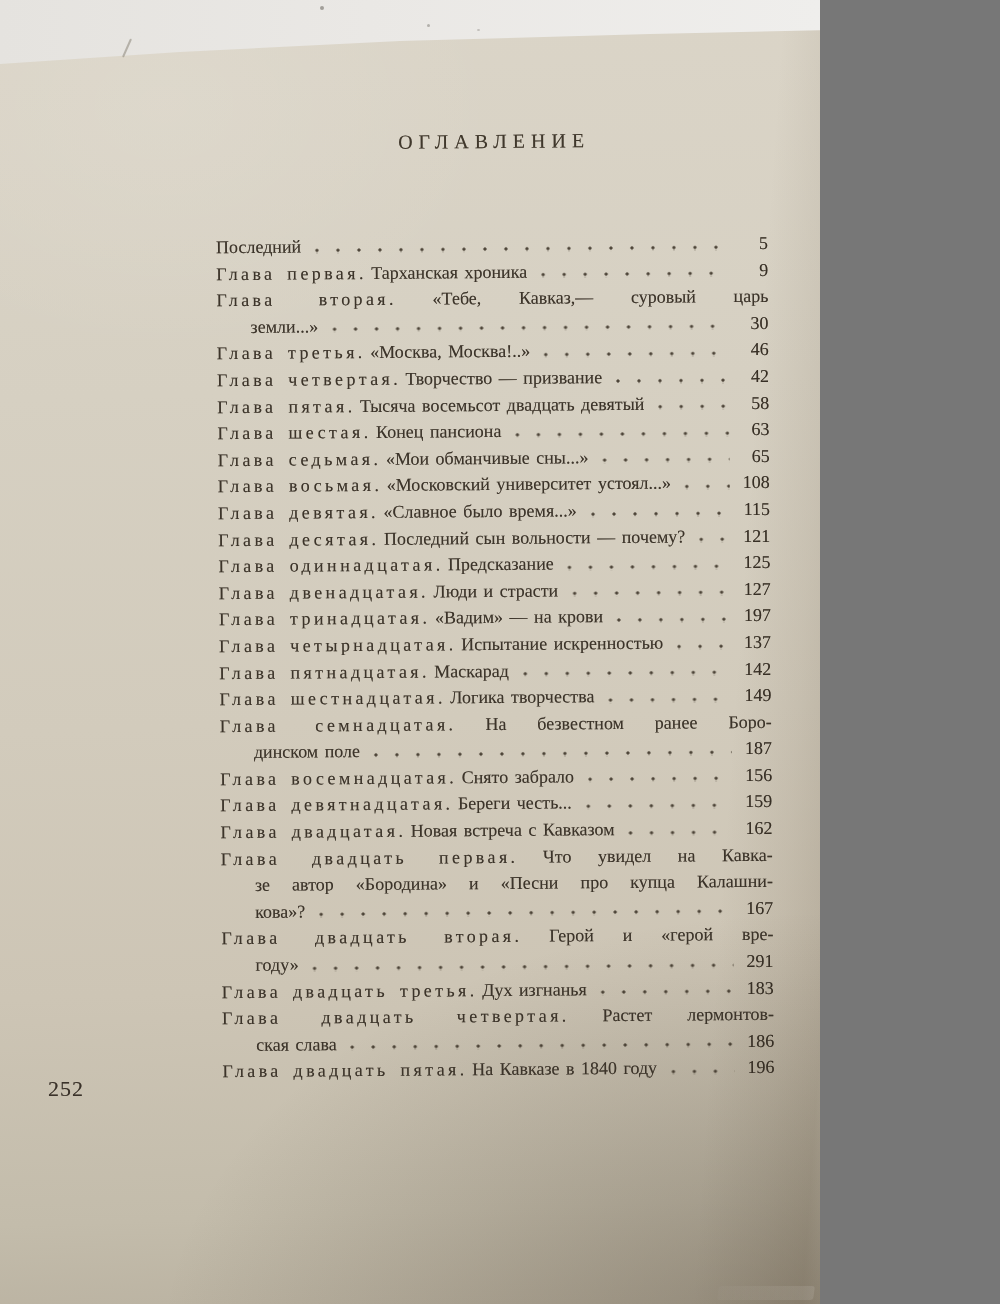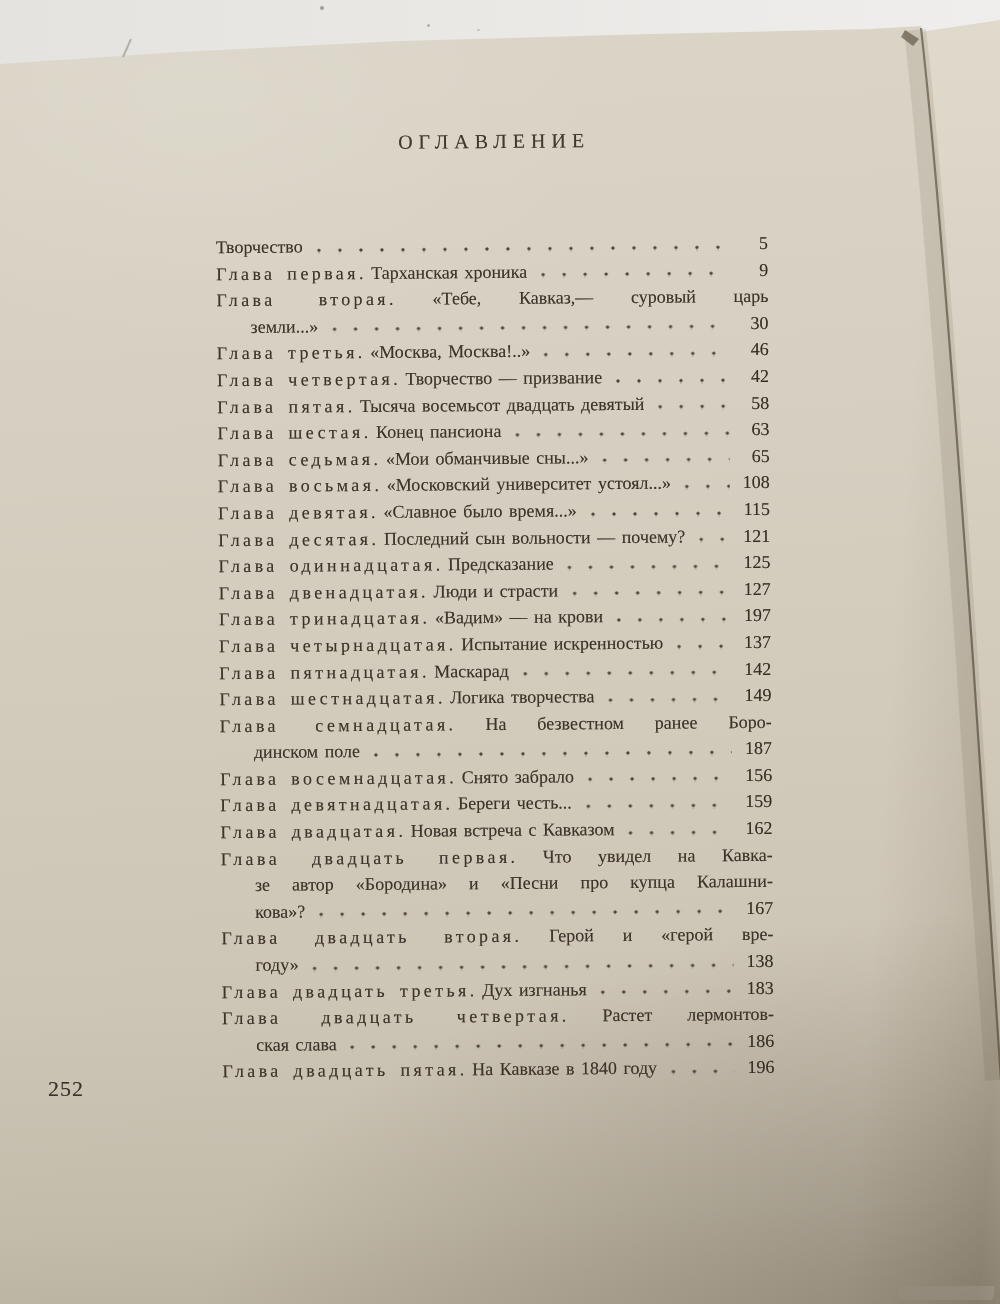--- a/index.html
+++ b/index.html
@@ -1,16 +1,16 @@
 <!DOCTYPE html>
 <html lang="ru"><head>
 <meta charset="utf-8">
 <style>
   html,body{margin:0;padding:0;background:#777;}
-  .photo{position:relative;width:1000px;height:1304px;overflow:hidden;
+  .photo{position:relative;width:820px;height:1304px;overflow:hidden;
          font-family:"Liberation Serif","DejaVu Serif",serif;}
   .backdrop{position:absolute;inset:0;
     background:linear-gradient(90deg,#e5e3df 0%,#eae8e5 45%,#efeeec 100%);}
   
   .next-page{position:absolute;left:893px;top:20px;width:107px;height:1120px;
     clip-path:polygon(0 16px,100% 0,100% 100%,0 100%);
     background:
       linear-gradient(90deg,rgba(255,255,248,0.25),rgba(255,255,248,0) 34%),
       linear-gradient(180deg,#e0dacc 0%,#d8d2c4 30%,#cfc8b8 70%,#bfb7a7 100%);}
   
@@ -60,21 +60,21 @@
 <div class="photo">
   <div class="backdrop"></div>
   <div class="next-page"></div>
 
   <div class="page">
     <div class="toc">
       <h1 class="title">ОГЛАВЛЕНИЕ</h1>
       <div class="entries">
           <div class="entry">
             <div class="line last">
-              <span class="linetext"><span class="ttl">Творчество</span></span>
+              <span class="linetext"><span class="ttl">Последний</span></span>
               <span class="leader"></span>
               <span class="pagenum">5</span>
             </div>
           </div>
           <div class="entry">
             <div class="line last">
               <span class="linetext"><span class="prefix">Глава первая.</span> <span class="ttl">Тарханская хроника</span></span>
               <span class="leader"></span>
               <span class="pagenum">9</span>
             </div>
@@ -221,21 +221,21 @@
               <span class="linetext"><span class="ttl">кова»?</span></span>
               <span class="leader"></span>
               <span class="pagenum">167</span>
             </div>
           </div>
           <div class="entry">
             <div class="line wrap"><span class="linetext"><span class="prefix">Глава двадцать вторая.</span> <span class="ttl">Герой и «герой вре-</span></span></div>
             <div class="line cont last">
               <span class="linetext"><span class="ttl">году»</span></span>
               <span class="leader"></span>
-              <span class="pagenum">138</span>
+              <span class="pagenum">291</span>
             </div>
           </div>
           <div class="entry">
             <div class="line last">
               <span class="linetext"><span class="prefix">Глава двадцать третья.</span> <span class="ttl">Дух изгнанья</span></span>
               <span class="leader"></span>
               <span class="pagenum">183</span>
             </div>
           </div>
           <div class="entry">

